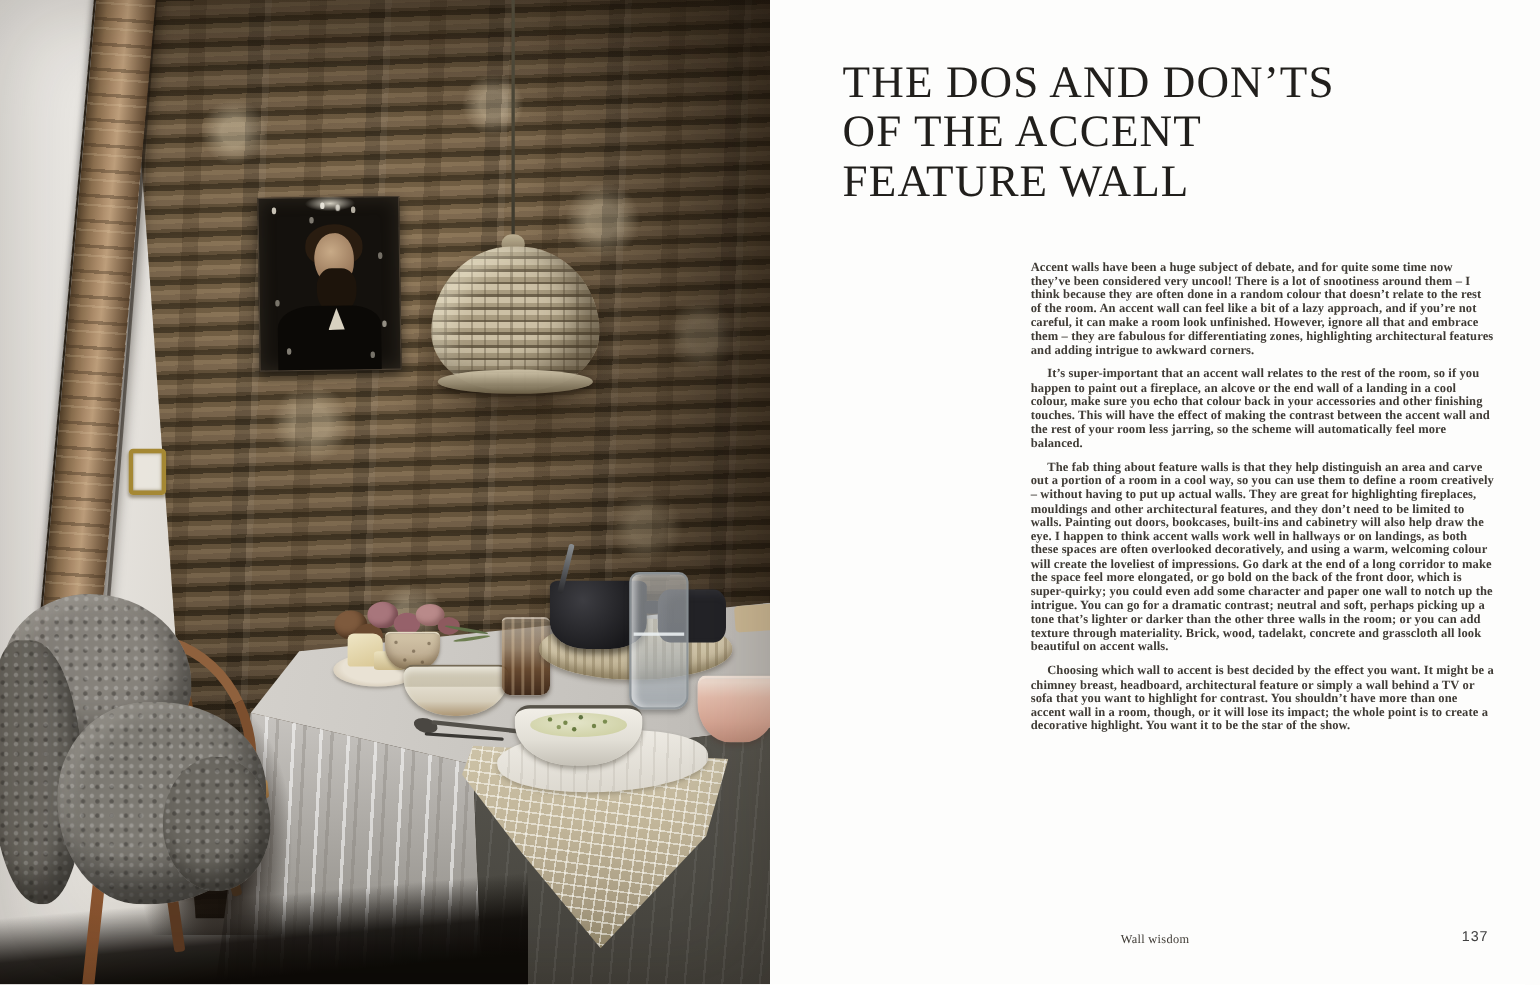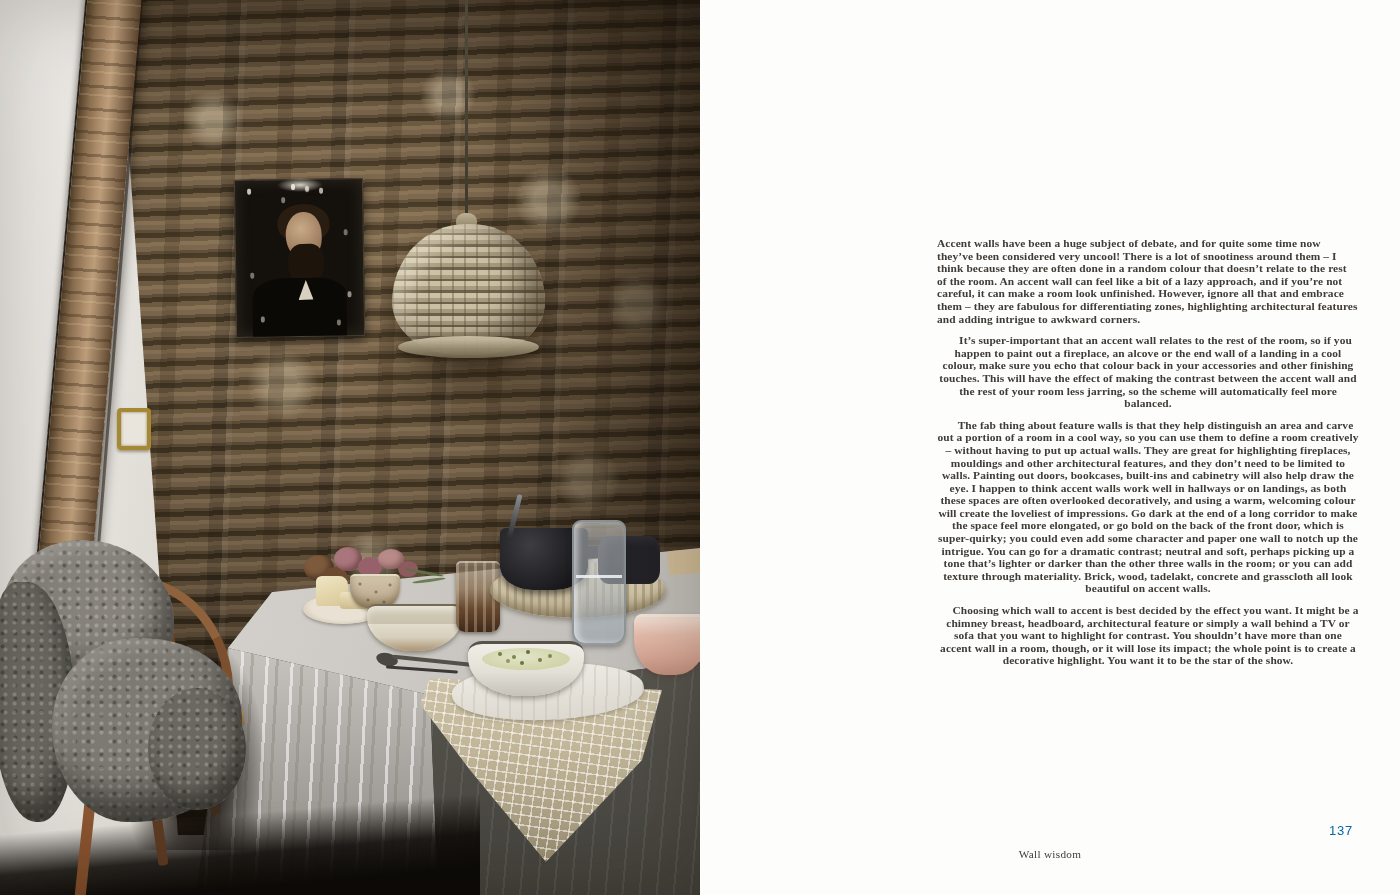--- a/index.html
+++ b/index.html
@@ -219,27 +219,27 @@
   .vignette{inset:0;box-shadow:inset 0 0 90px rgba(22,16,9,.25);pointer-events:none;}
 
   
   #text-page{position:absolute;left:700px;top:0;width:700px;height:895px;background:#fdfdfc;}
   .title{position:absolute;left:66px;top:52px;width:600px;
     font-family:"Liberation Serif",serif;font-weight:400;font-size:41px;line-height:45px;
     letter-spacing:1px;color:#211f1c;}
   .body-text{position:absolute;left:237px;top:237px;width:422px;
     font-size:11.4px;line-height:12.6px;letter-spacing:.1px;color:#3f3b35;text-align:left;}
   .body-text p{margin:0 0 9px 0;font-weight:bold;}
-  .body-text p.indent{text-indent:15px;text-align:center;}
+  .body-text p.indent{text-indent:15px;}
   .caption{position:absolute;left:64px;top:769px;width:160px;
     font-style:italic;font-size:10.4px;line-height:12.3px;color:#47423a;}
   .footer-section{position:absolute;left:0;top:848px;width:100%;text-align:center;
     font-size:11.2px;letter-spacing:.3px;color:#3f3b35;}
-  .page-number{position:absolute;right:47px;top:823px;
-    font-family:"Liberation Sans",sans-serif;font-size:13px;letter-spacing:.8px;color:#0369a1;}
+  .page-number{position:absolute;right:47px;top:843px;
+    font-family:"Liberation Sans",sans-serif;font-size:13px;letter-spacing:.8px;color:#404040;}
 </style>
 </head>
 <body>
 
 <div id="spread">
 
   <div id="photo-page" role="img">
     <div class="abs wall-white"></div>
     <div class="abs wall-slats"></div>
     <div class="abs pendant-shadow"></div>
@@ -314,20 +314,25 @@
 
     <div class="abs blanket-back knit"></div>
     <div class="abs blanket-hang knit"></div>
     <div class="abs blanket-seat knit"></div>
     <div class="abs blanket-fold knit"></div>
 
     <div class="abs vignette"></div>
   </div>
 
   <div id="text-page">
+    <h1 class="title" style="margin:0;">
+      <div>THE DOS AND DON’TS</div>
+      <div>OF THE ACCENT</div>
+      <div>FEATURE WALL</div>
+    </h1>
 
     <div class="body-text">
       <p>Accent walls have been a huge subject of debate, and for quite some time now they’ve been considered very uncool! There is a lot of snootiness around them – I think because they are often done in a random colour that doesn’t relate to the rest of the room. An accent wall can feel like a bit of a lazy approach, and if you’re not careful, it can make a room look unfinished. However, ignore all that and embrace them – they are fabulous for differentiating zones, highlighting architectural features and adding intrigue to awkward corners.</p>
       <p class="indent">It’s super-important that an accent wall relates to the rest of the room, so if you happen to paint out a fireplace, an alcove or the end wall of a landing in a cool colour, make sure you echo that colour back in your accessories and other finishing touches. This will have the effect of making the contrast between the accent wall and the rest of your room less jarring, so the scheme will automatically feel more balanced.</p>
       <p class="indent">The fab thing about feature walls is that they help distinguish an area and carve out a portion of a room in a cool way, so you can use them to define a room creatively – without having to put up actual walls. They are great for highlighting fireplaces, mouldings and other architectural features, and they don’t need to be limited to walls. Painting out doors, bookcases, built-ins and cabinetry will also help draw the eye. I happen to think accent walls work well in hallways or on landings, as both these spaces are often overlooked decoratively, and using a warm, welcoming colour will create the loveliest of impressions. Go dark at the end of a long corridor to make the space feel more elongated, or go bold on the back of the front door, which is super-quirky; you could even add some character and paper one wall to notch up the intrigue. You can go for a dramatic contrast; neutral and soft, perhaps picking up a tone that’s lighter or darker than the other three walls in the room; or you can add texture through materiality. Brick, wood, tadelakt, concrete and grasscloth all look beautiful on accent walls.</p>
       <p class="indent">Choosing which wall to accent is best decided by the effect you want. It might be a chimney breast, headboard, architectural feature or simply a wall behind a TV or sofa that you want to highlight for contrast. You shouldn’t have more than one accent wall in a room, though, or it will lose its impact; the whole point is to create a decorative highlight. You want it to be the star of the show.</p>
     </div>
 
 
     <div class="footer-section">Wall wisdom</div>

